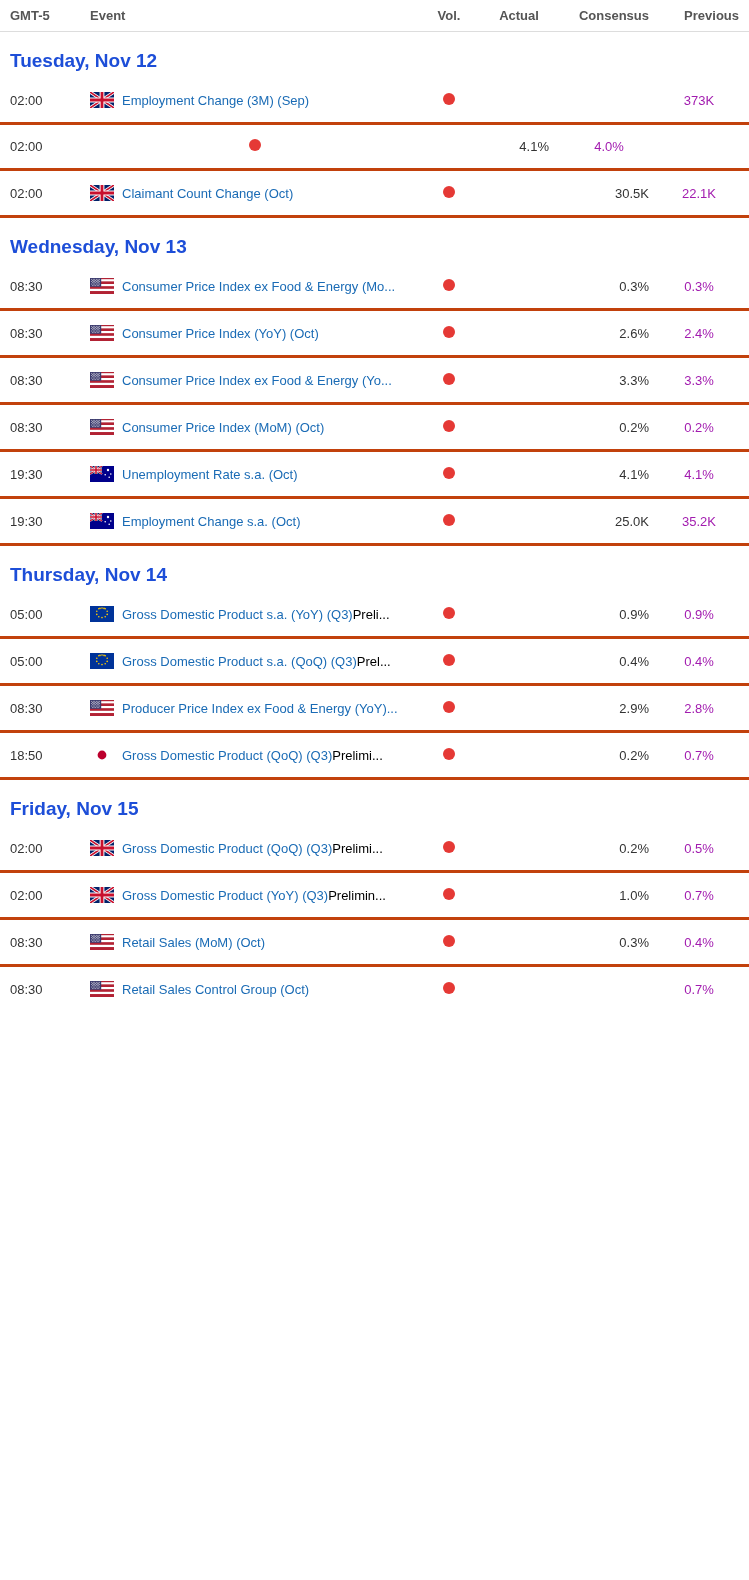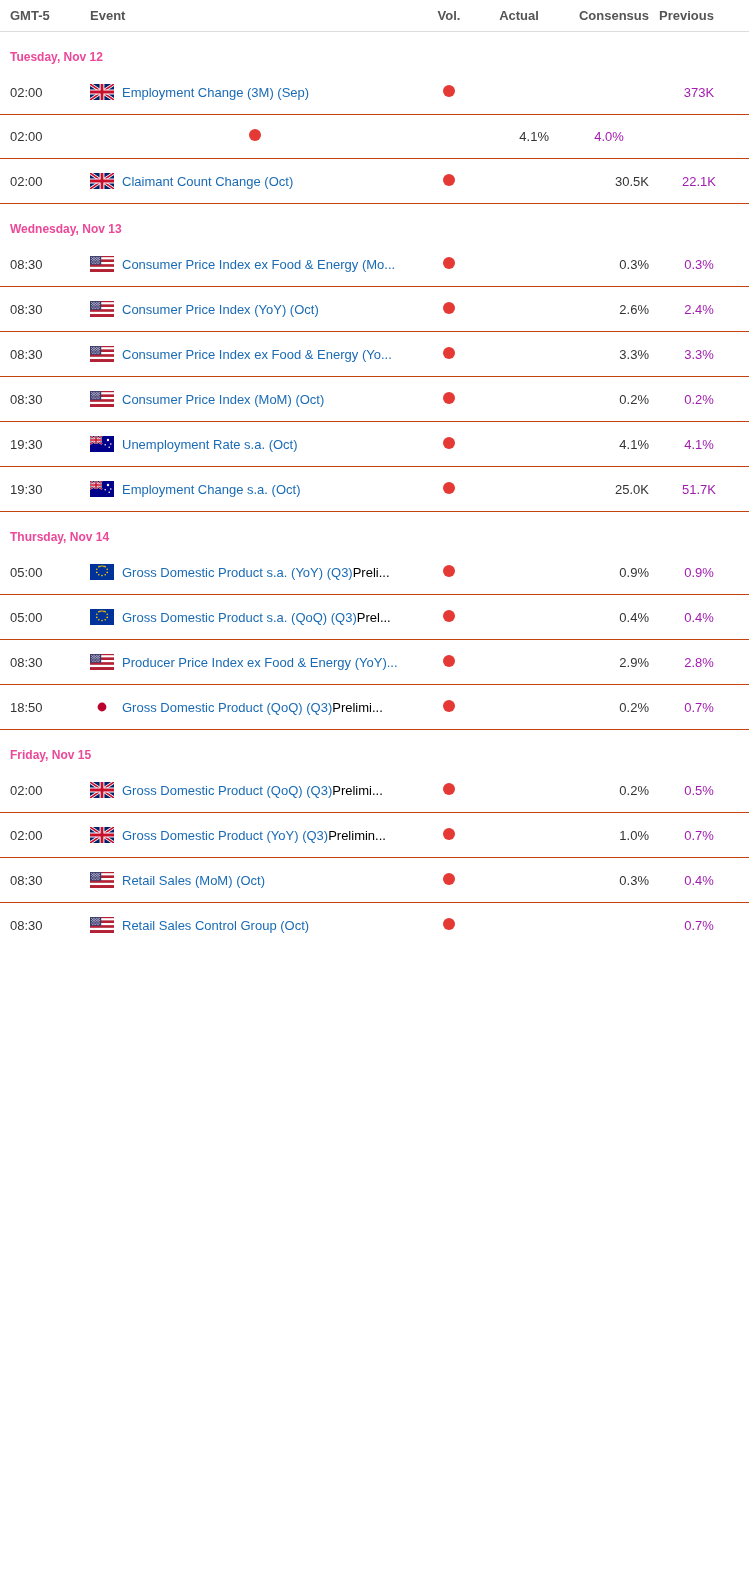--- a/index.html
+++ b/index.html
@@ -16,30 +16,30 @@
       grid-template-columns: 80px 1fr 60px 80px 100px 80px;
       padding: 8px 10px;
       border-bottom: 1px solid #ddd;
       color: #555;
       font-size: 13px;
       font-weight: bold;
     }
 
     .day-section {
       padding: 18px 10px 6px 10px;
-      font-size: 12px;
+      font-size: 19px;
       font-weight: bold;
-      color: #ec4899;
+      color: #1d4ed8;
     }
 
     .event-row {
       display: grid;
       grid-template-columns: 80px 1fr 60px 80px 100px 80px;
       padding: 14px 10px;
-      border-bottom: 1px solid #c2410c;
+      border-bottom: 3px solid #c2410c;
       align-items: center;
     }
 
     .event-row:last-child {
       border-bottom: none;
     }
 
     .time-cell {
       color: #333;
       font-size: 13px;
@@ -103,21 +103,21 @@
   </style>
 </head>
 <body>
 
 <div class="header-row">
   <span>GMT-5</span>
   <span>Event</span>
   <span style="text-align:center">Vol.</span>
   <span style="text-align:center">Actual</span>
   <span style="text-align:right;padding-right:10px">Consensus</span>
-  <span style="text-align:left">Previous</span>
+  <span style="text-align:right">Previous</span>
 </div>
 
 <div id="sections-container">
     <div class="day-section">Tuesday, Nov 12</div>
     <div class="event-row">
       <span class="time-cell">02:00</span>
       <span class="event-cell">
         <span class="flag">
           <svg width="24" height="16" viewBox="0 0 60 40" xmlns="http://www.w3.org/2000/svg">
       <rect width="60" height="40" fill="#012169"></rect>
@@ -428,21 +428,21 @@
       <circle cx="52" cy="20" r="2" fill="#fff"></circle>
       <circle cx="38" cy="22" r="2" fill="#fff"></circle>
       <circle cx="48" cy="28" r="2" fill="#fff"></circle>
     </svg>
         </span>
         <span class="event-name">Employment Change s.a. (Oct)</span>
       </span>
       <span class="vol-cell"><span class="red-dot"></span></span>
       <span class="actual-cell"></span>
       <span class="consensus-cell">25.0K</span>
-      <span class="previous-cell">51.7K</span>
+      <span class="previous-cell">35.2K</span>
     </div>
     <div class="day-section">Thursday, Nov 14</div>
     <div class="event-row">
       <span class="time-cell">05:00</span>
       <span class="event-cell">
         <span class="flag">
           <svg width="24" height="16" viewBox="0 0 60 40" xmlns="http://www.w3.org/2000/svg">
       <rect width="60" height="40" fill="#003399"></rect>
       <g fill="#FFCC00">
         <circle cx="30" cy="5" r="2"></circle>

